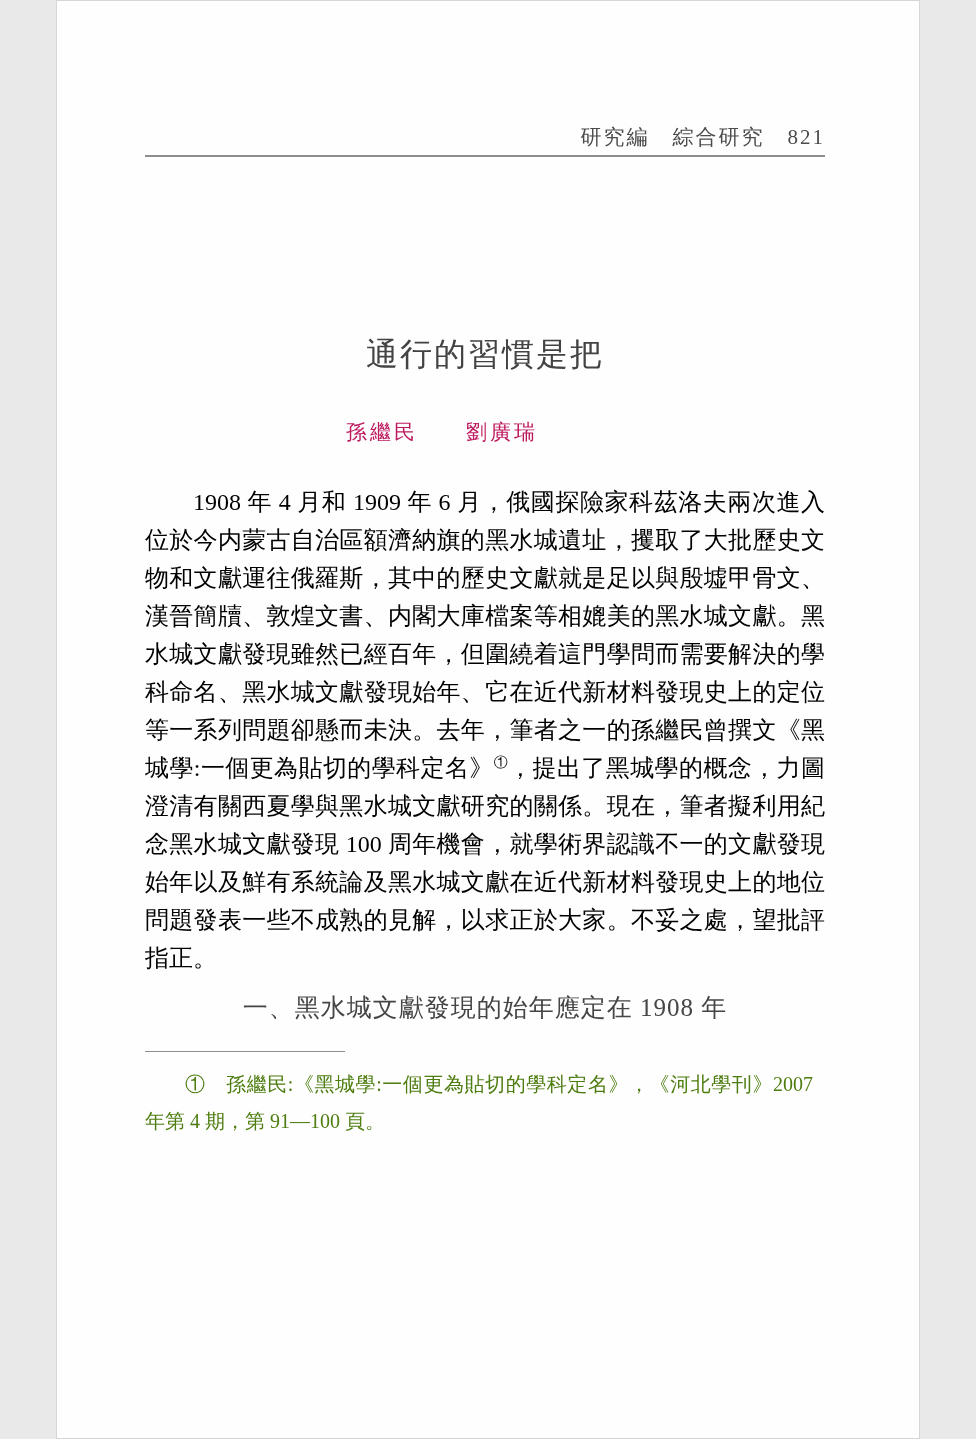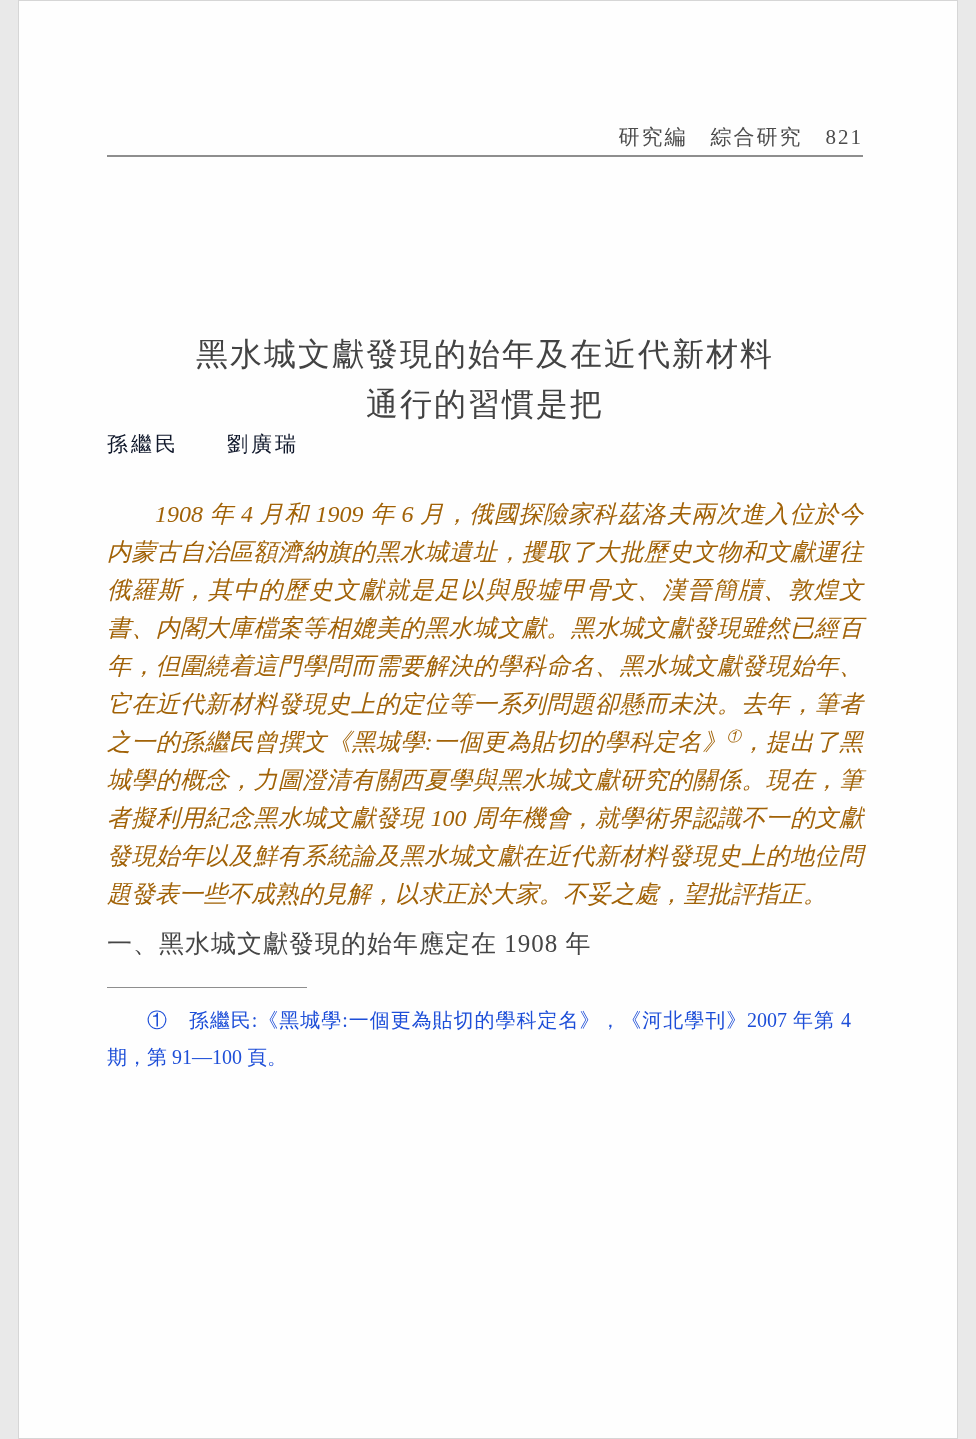--- a/index.html
+++ b/index.html
@@ -2,21 +2,21 @@
 <html lang="zh-Hant"><head>
 <meta charset="utf-8">
 <style>
   html, body {
     margin: 0;
     padding: 0;
     background: #e9e9e9;
   }
   .page {
     position: relative;
-    width: 940px;
+    width: 864px;
     height: 1439px;
     margin: 0 auto;
     background: #fefefe;
     box-sizing: border-box;
     border: 1px solid #d6d6d6;
     overflow: hidden;
     font-family: "Liberation Serif", "DejaVu Serif", serif;
     color: #474747;
   }
   .content {
@@ -42,83 +42,82 @@
     margin: 172px 0 0 0;
     font-size: 32px;
     font-weight: normal;
     text-align: center;
     line-height: 50px;
     letter-spacing: 2px;
     color: #434343;
   }
   .title .title-line { display: block; }
   .authors {
-    text-align: left;
+    margin-top: 38px;
+    text-align: center;
     padding-right: 86px;
     font-size: 21px;
     line-height: 30px;
     letter-spacing: 3px;
-    color: #0f172a;
+    color: #be185d;
   }
   .body-text {
     margin-top: 36px;
   }
   .para {
     margin: 0;
     font-size: 24px;
     line-height: 38px;
     text-align: justify;
     text-indent: 2em;
-    color: #a16207;
-    font-style: italic;
+    color: #000000;
   }
   .fn-ref {
     font-size: 14px;
     line-height: 0;
     vertical-align: super;
   }
   .section-heading {
     margin: 14px 0 20px 0;
     font-size: 25px;
     font-weight: normal;
-    text-align: left;
+    text-align: center;
     line-height: 34px;
     letter-spacing: 1px;
     color: #454545;
   }
   .footnote-area {
     margin-top: 26px;
   }
   .footnote-rule {
     height: 0;
     border-top: 1px solid #8e8e8e;
     width: 200px;
   }
   .footnote {
     margin: 14px 12px 0 0;
     font-size: 20px;
     line-height: 37px;
     text-align: justify;
     text-indent: 2em;
-    color: #1d4ed8;
+    color: #4d7c0f;
   }
 </style>
 </head>
 <body>
 
 <div class="page">
   <div class="content">
 
     <div class="running-header">
       <span>研究編　綜合研究　821</span>
     </div>
     <div class="header-rule"></div>
 
     <h1 class="title">
-      <span class="title-line">黑水城文獻發現的始年及在近代新材料</span>
       <span class="title-line">通行的習慣是把</span>
     </h1>
 
     <div class="authors">孫繼民　　劉廣瑞</div>
 
     <div class="body-text">
       <p class="para"><span>1908 年 4 月和 1909 年 6 月，俄國探險家科茲洛夫兩次進入位於今内蒙古自治區額濟納旗的黑水城遺址，攫取了大批歷史文物和文獻運往俄羅斯，其中的歷史文獻就是足以與殷墟甲骨文、漢晉簡牘、敦煌文書、内閣大庫檔案等相媲美的黑水城文獻。黑水城文獻發現雖然已經百年，但圍繞着這門學問而需要解決的學科命名、黑水城文獻發現始年、它在近代新材料發現史上的定位等一系列問題卻懸而未決。去年，筆者之一的孫繼民曾撰文《黑城學:一個更為貼切的學科定名》</span><sup class="fn-ref">①</sup><span>，提出了黑城學的概念，力圖澄清有關西夏學與黑水城文獻研究的關係。現在，筆者擬利用紀念黑水城文獻發現 100 周年機會，就學術界認識不一的文獻發現始年以及鮮有系統論及黑水城文獻在近代新材料發現史上的地位問題發表一些不成熟的見解，以求正於大家。不妥之處，望批評指正。</span></p>
 
       <h2 class="section-heading">一、黑水城文獻發現的始年應定在 1908 年</h2>
 

